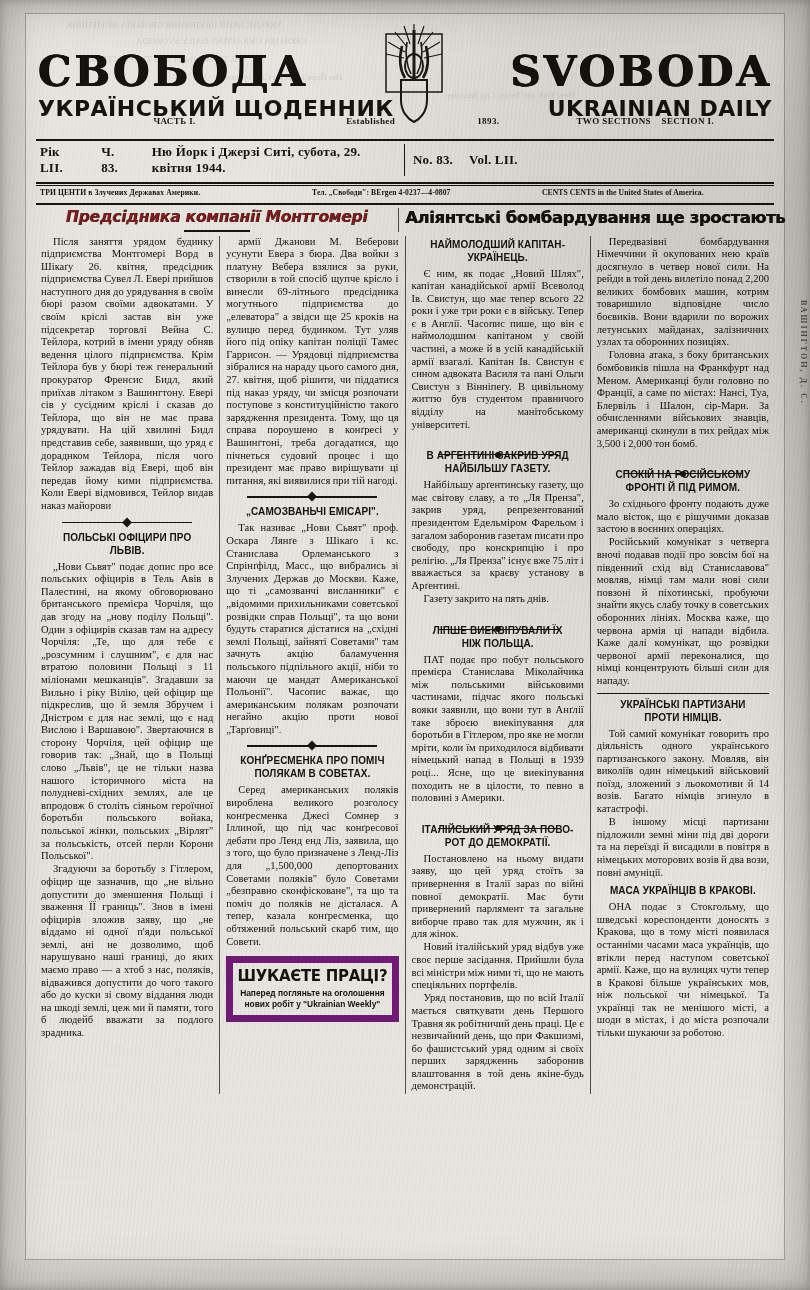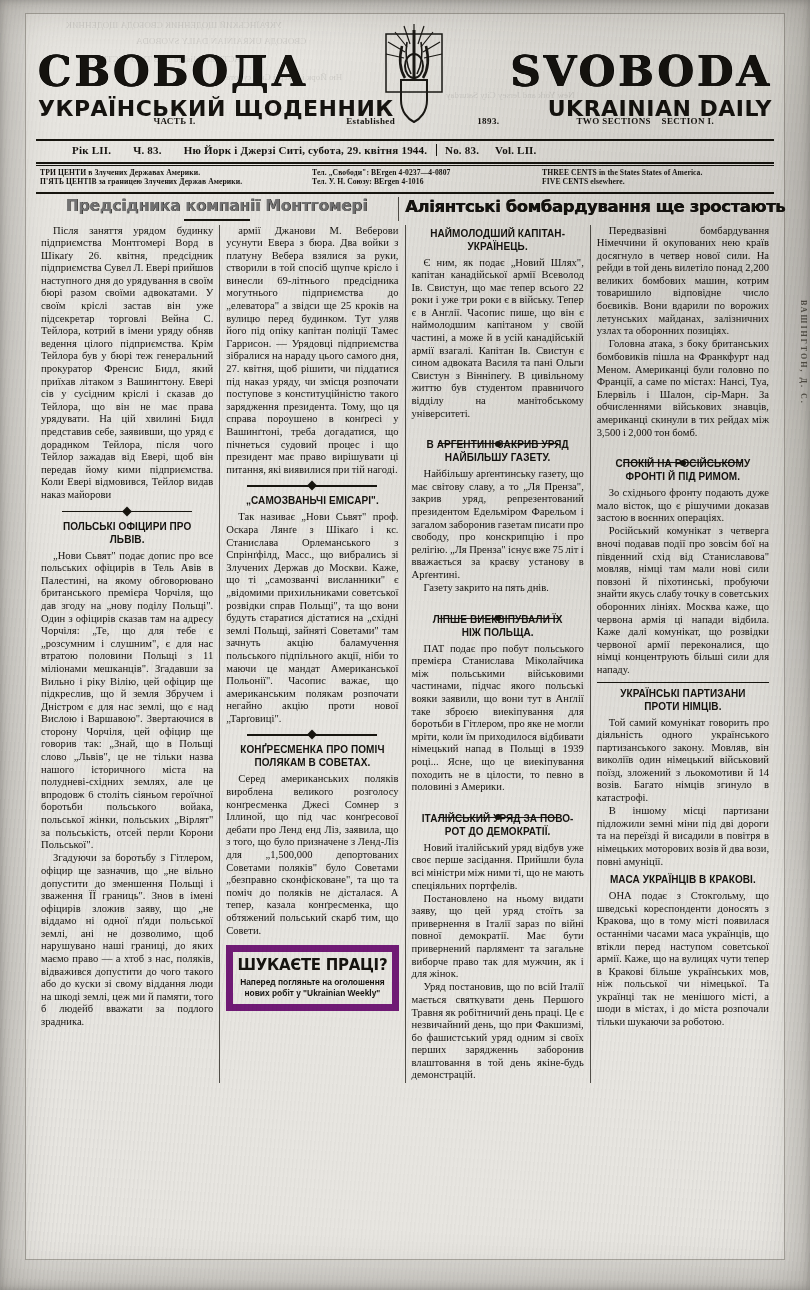--- a/index.html
+++ b/index.html
@@ -106,24 +106,23 @@
 
   .rule-thick { border-top: 2.5px solid #17150f; margin: 3px 10px 0 10px; }
   .rule-thin  { border-top: 1px solid #17150f; margin: 1.5px 10px 0 10px; }
 
   
   .dateline {
     display: flex;
     align-items: center;
     font-family: "Liberation Serif", serif;
     font-weight: 700;
-    font-size: 11px;
+    font-size: 13px;
     padding: 2.5px 14px 3px 14px;
     letter-spacing: .2px;
-    margin-left: 32px;
   }
   .dl-left { flex: 0 0 356px; display: flex; gap: 22px; }
   .dl-div { width: 1px; align-self: stretch; background: #17150f; margin: 0 8px; }
   .dl-right { flex: 1; display: flex; gap: 16px; }
 
   
   .pricebar {
     font-family: "Liberation Serif", serif;
     font-weight: 700;
     font-size: 7.6px;
@@ -157,22 +156,23 @@
   }
 
   
   .banner {
     font-family: "DejaVu Sans", sans-serif;
     font-weight: 700;
     font-size: 15.5px;
     line-height: 19px;
     text-align: center;
     letter-spacing: -0.2px;
-    color: #737373;
+    color: #7f1d1d;
     text-shadow: 0.5px 0 0 #0f0d09;
+    font-style: italic;
   }
   .banner.two { padding-bottom: 2px; }
   .banner-underline {
     width: 66px;
     height: 1.5px;
     background: #17150f;
     margin: 1px auto 0 auto;
   }
   .banner-wide {
     font-family: "DejaVu Sans", sans-serif;
@@ -397,26 +397,21 @@
       </div>
     </div>
 
     <div class="rule-thick"></div>
     <div class="rule-thin"></div>
 
     <div class="pricebar">
       <div class="pb-row">
         <div class="pb-1">ТРИ ЦЕНТИ в Злучених Державах Америки.</div>
         <div class="pb-2">Тел. „Свободи": BErgen 4-0237—4-0807</div>
-        <div class="pb-3">THREE CENTS in the States States of America.</div>
-      </div>
-      <div class="pb-row">
-        <div class="pb-1">П'ЯТЬ ЦЕНТІВ за границею Злучених Держав Америки.</div>
-        <div class="pb-2">Тел. У. Н. Союзу: BErgen 4-1016</div>
-        <div class="pb-3">FIVE CENTS elsewhere.</div>
+        <div class="pb-3">CENTS CENTS in the United States of America.</div>
       </div>
     </div>
 
     <div class="rule-thick"></div>
 
     <div class="body-area">
 
       <div class="cols" style="margin-bottom:4px;">
         <div style="width:372px;padding:0 5px;">
           <div class="banner two">Предсідника компанії Монтгомері</div>
@@ -488,22 +483,22 @@
           <div class="subhead">ЛІПШЕ ВИЕКВІПУВАЛИ ЇХ</div>
           <div class="subhead" style="margin-top:-4px;">НІЖ ПОЛЬЩА.</div>
 
           <p class="para">ПАТ подає про побут польського премієра Станислава Міколайчика між польськими військовими частинами, підчас якого польські вояки заявили, що вони тут в Анґлії таке зброєю виекіпування для боротьби в Гітлером, про яке не могли мріти, коли їм приходилося відбивати німецький напад в Польщі в 1939 році... Ясне, що це виекіпування походить не в цілости, то певно в половині з Америки.</p>
 
           <div class="dingbat"><span></span></div>
 
           <div class="subhead">ІТАЛІЙСЬКИЙ УРЯД ЗА ПОВО-</div>
           <div class="subhead" style="margin-top:-4px;">РОТ ДО ДЕМОКРАТІЇ.</div>
 
+          <p class="para">Постановлено на ньому видати заяву, що цей уряд стоїть за привернення в Італії зараз по війні повної демократії. Має бути привернений парлямент та загальне виборче право так для мужчин, як і для жінок.</p>
           <p class="para">Новий італійський уряд відбув уже своє перше засідання. Прийшли була всі міністри між ними ті, що не мають спеціяльних портфелів.</p>
-          <p class="para">Постановлено на ньому видати заяву, що цей уряд стоїть за привернення в Італії зараз по війні повної демократії. Має бути привернений парлямент та загальне виборче право так для мужчин, як і для жінок.</p>
           <p class="para">Уряд постановив, що по всій Італії мається святкувати день Першого Травня як робітничий день праці. Це є незвичайний день, що при Факшизмі, бо фашистський уряд одним зі своїх перших зарядженнь заборонив влаштовання в той день якіне-будь демонстрацій.</p>
         </div>
 
         <div class="vline"></div>
 
         <div class="col">
           <p class="para">Передвазівні бомбардування Німеччини й окупованих нею країв досягнуло в четвер нової сили. На рейди в той день вилетіло понад 2,200 великих бомбових машин, котрим товаришило відповідне число боєвиків. Вони вдарили по ворожих летунських майданах, залізничних узлах та оборонних позиціях.</p>
           <p class="para">Головна атака, з боку британських бомбовиків пішла на Франкфурт над Меном. Американці були головно по Франції, а саме по містах: Нансі, Туа, Блервіль і Шалон, сір-Марн. За обчисленнями військових знавців, американці скинули в тих рейдах між 3,500 і 2,000 тон бомб.</p>
 
           <div class="dingbat"><span></span></div>

